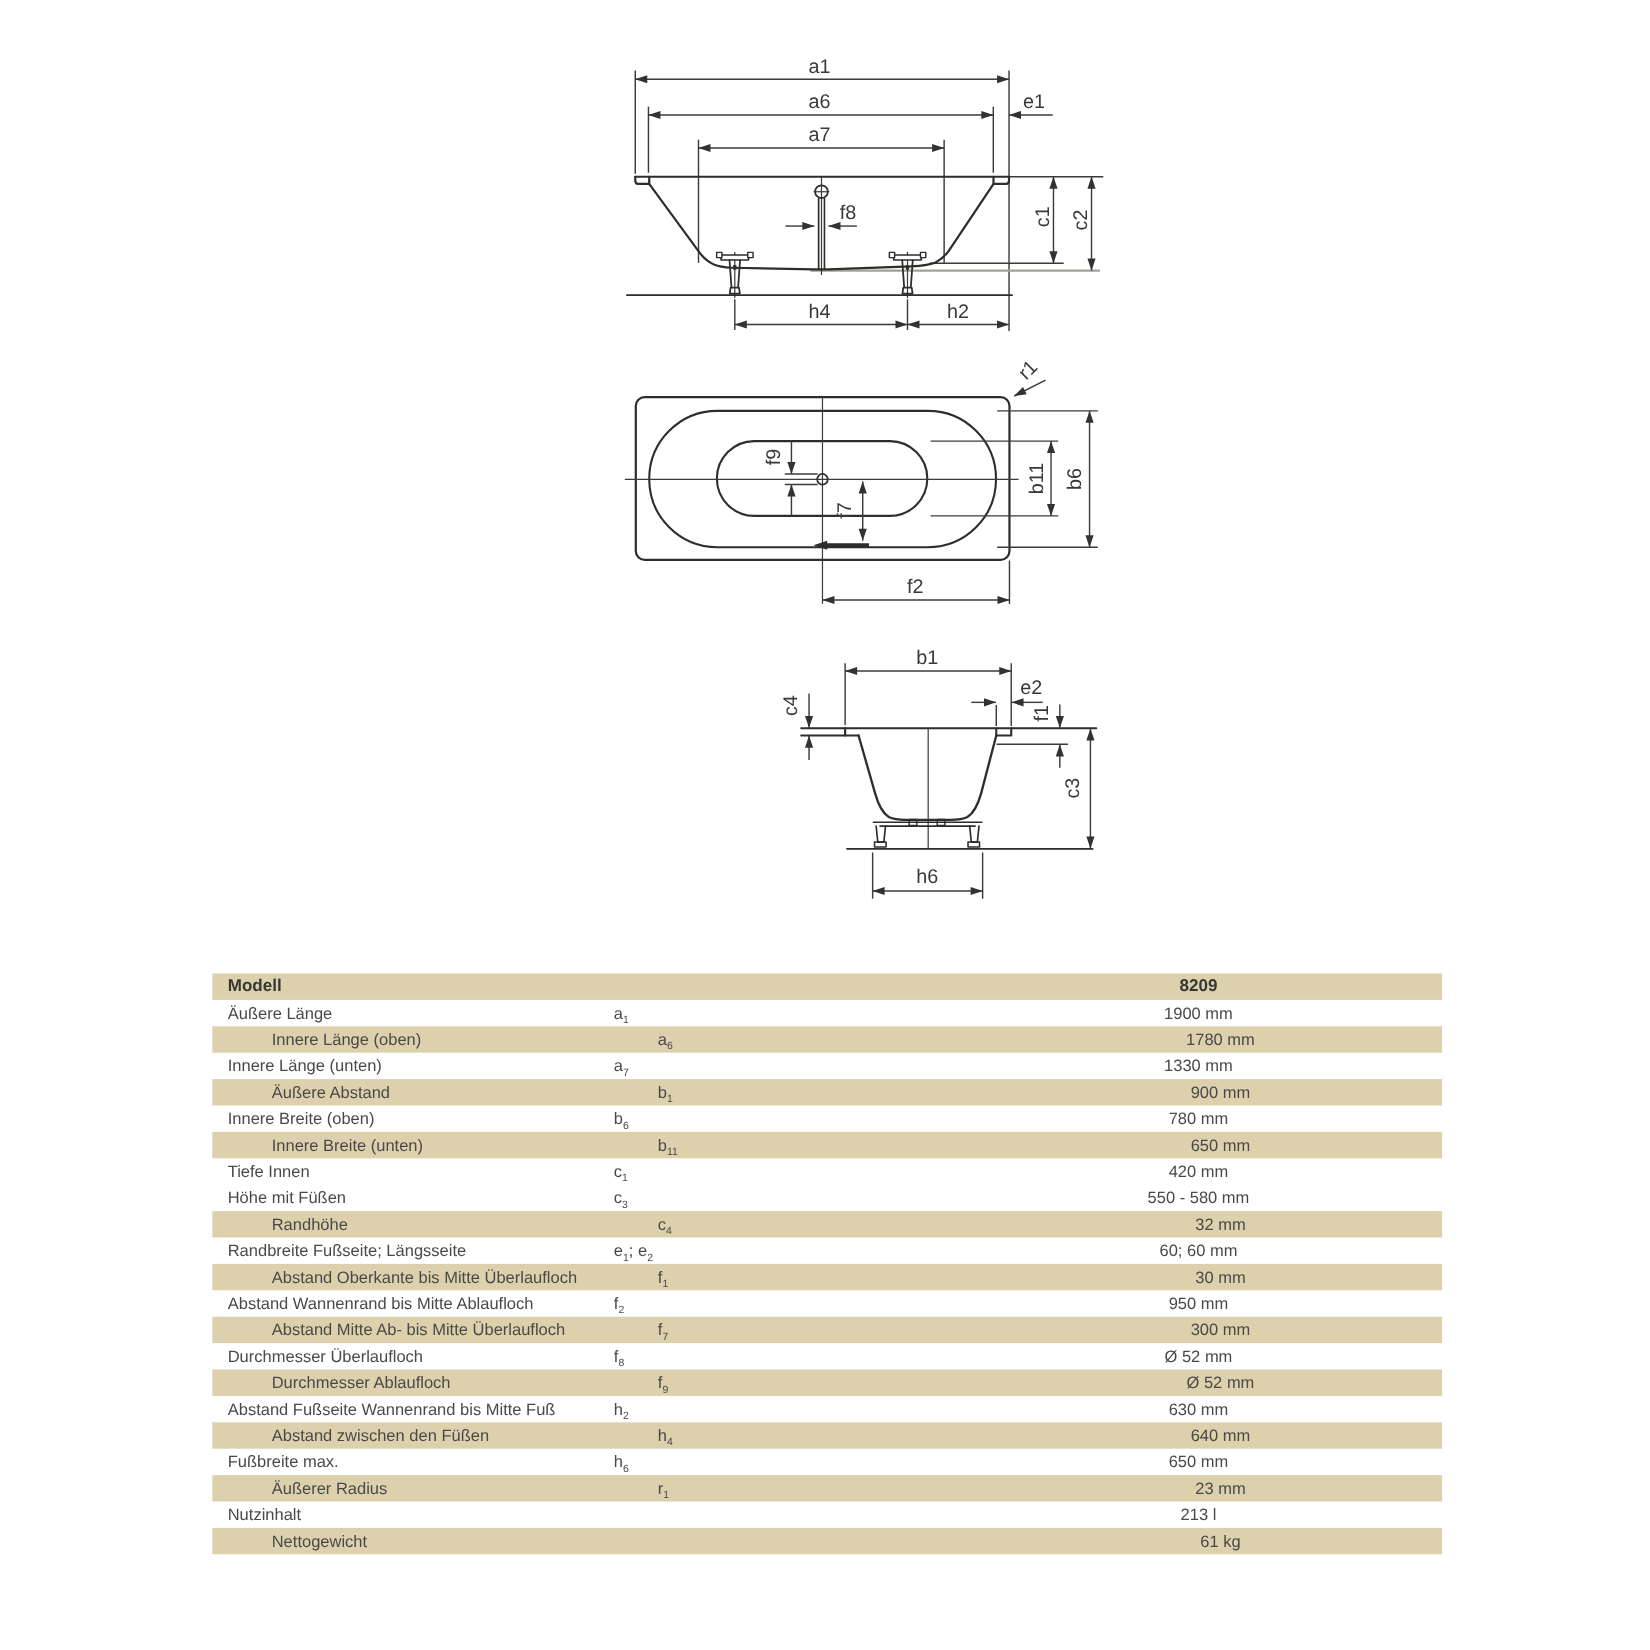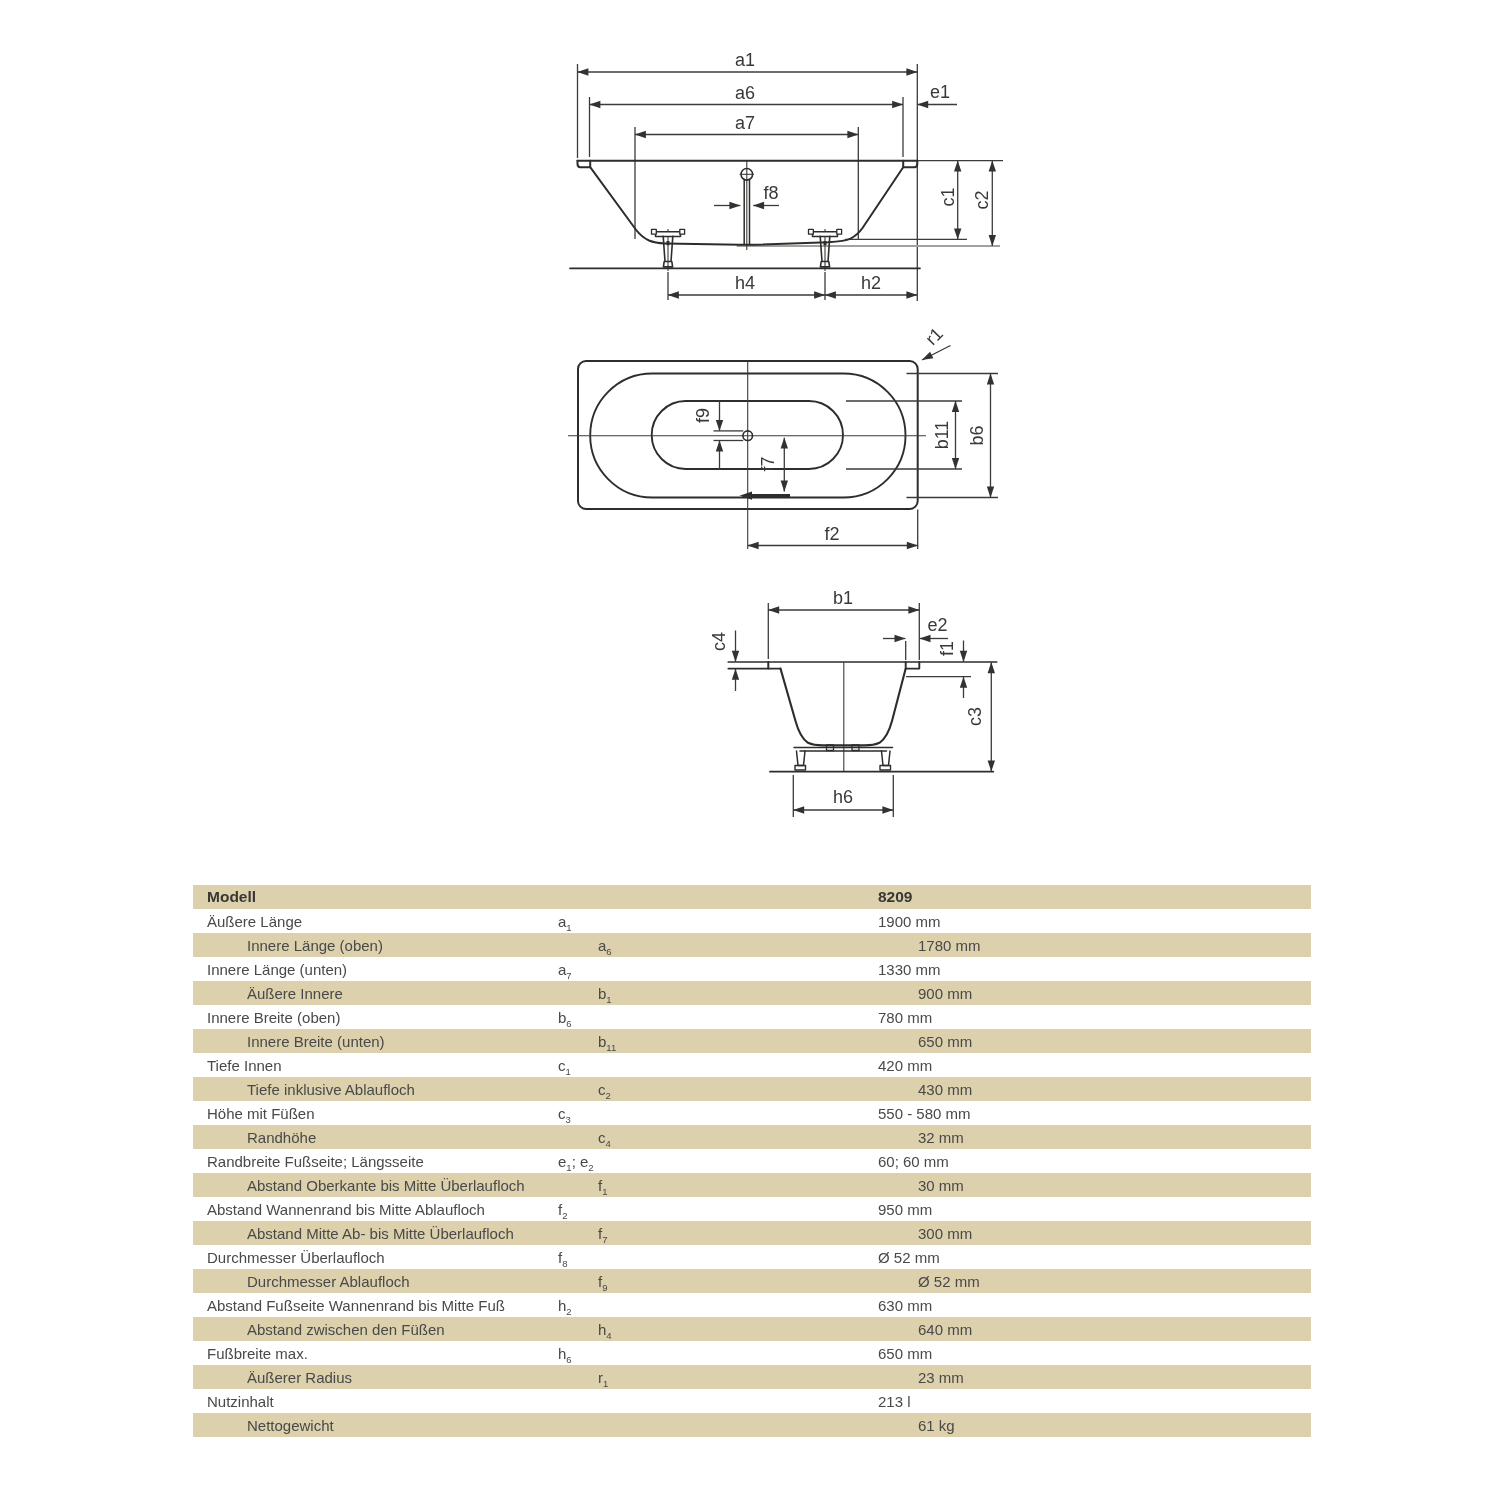--- a/index.html
+++ b/index.html
@@ -15,21 +15,21 @@
   .gray{stroke:#a3a19b;stroke-width:2.2;fill:none;}
   .thick{stroke:#2e2d2b;stroke-width:3.6;fill:none;}
   .fw{fill:#ffffff;}
 
   .spec-table{position:absolute;left:193px;top:885px;width:1118px;
               font-size:15px;color:var(--ink);}
   .trow{display:grid;grid-template-columns:365px 320px 1fr;height:24px;align-items:center;}
   .trow.tan{background:var(--band);padding-left:40px;}
   .trow.header{background:var(--band);color:var(--ink-dark);font-weight:bold;font-size:15.5px;}
   .c.label{padding-left:14px;white-space:nowrap;}
-  .c.val{text-align:left;padding-right:10px;white-space:nowrap;}
+  .c.val{text-align:center;padding-right:10px;white-space:nowrap;}
   .c.sym sub{font-size:9.5px;line-height:0;}
 </style>
 </head>
 <body>
 
 <svg width="1500" height="1500" viewBox="0 0 1500 1500">
   <defs>
     <marker id="ar" markerUnits="userSpaceOnUse" markerWidth="12" markerHeight="9" viewBox="0 0 12 9" refX="11.3" refY="4.5" orient="auto-start-reverse">
       <path d="M0.4,0.8 L11.5,4.5 L0.4,8.2 Z" fill="#333230"></path>
     </marker>
@@ -193,44 +193,39 @@
         <div class="c label">Innere Länge (oben)</div>
         <div class="c sym">a<sub>6</sub></div>
         <div class="c val">1780 mm</div>
       </div>
       <div class="trow white">
         <div class="c label">Innere Länge (unten)</div>
         <div class="c sym">a<sub>7</sub></div>
         <div class="c val">1330 mm</div>
       </div>
       <div class="trow tan">
-        <div class="c label">Äußere Innere</div>
+        <div class="c label">Äußere Abstand</div>
         <div class="c sym">b<sub>1</sub></div>
         <div class="c val">900 mm</div>
       </div>
       <div class="trow white">
         <div class="c label">Innere Breite (oben)</div>
         <div class="c sym">b<sub>6</sub></div>
         <div class="c val">780 mm</div>
       </div>
       <div class="trow tan">
         <div class="c label">Innere Breite (unten)</div>
         <div class="c sym">b<sub>11</sub></div>
         <div class="c val">650 mm</div>
       </div>
       <div class="trow white">
         <div class="c label">Tiefe Innen</div>
         <div class="c sym">c<sub>1</sub></div>
         <div class="c val">420 mm</div>
       </div>
-      <div class="trow tan">
-        <div class="c label">Tiefe inklusive Ablaufloch</div>
-        <div class="c sym">c<sub>2</sub></div>
-        <div class="c val">430 mm</div>
-      </div>
       <div class="trow white">
         <div class="c label">Höhe mit Füßen</div>
         <div class="c sym">c<sub>3</sub></div>
         <div class="c val">550 - 580 mm</div>
       </div>
       <div class="trow tan">
         <div class="c label">Randhöhe</div>
         <div class="c sym">c<sub>4</sub></div>
         <div class="c val">32 mm</div>
       </div>

